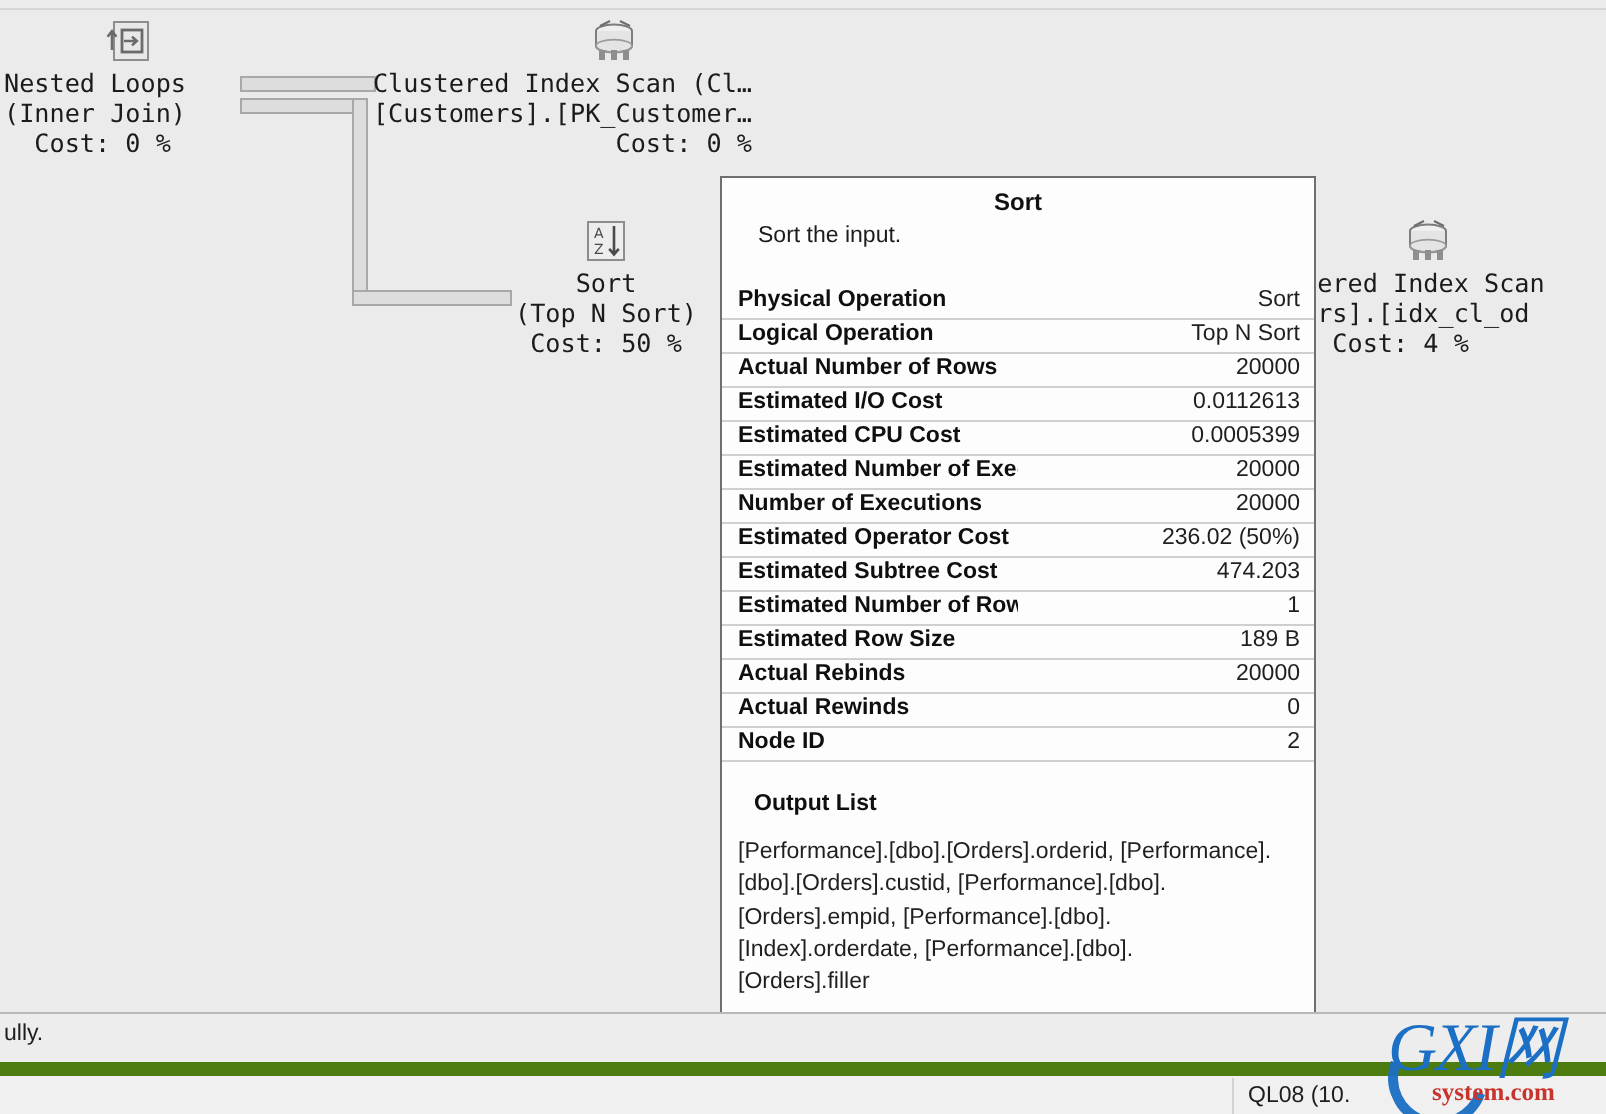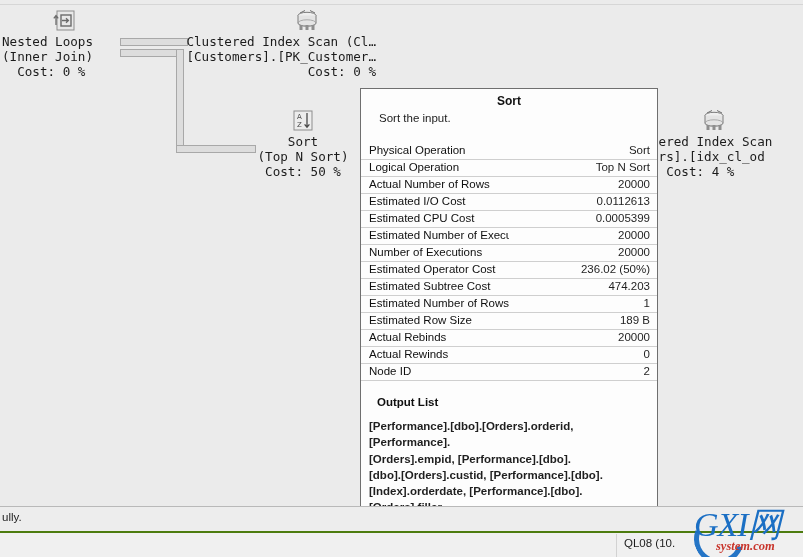--- a/index.html
+++ b/index.html
@@ -80,45 +80,45 @@
     width:100%;border-collapse:collapse;table-layout:fixed;
     margin:0;padding:0;
   }
   #tooltip .tip-table tr{height:16.6px;}
   #tooltip .tip-table td{
     border-bottom:1px solid #cfcfcf;
     font-size:11.5px;padding:0 7px 1px 8px;
     vertical-align:bottom;line-height:15px;
     white-space:nowrap;overflow:hidden;
   }
-  #tooltip .tip-table td.k{font-weight:normal;color:#0f0f0f;}
+  #tooltip .tip-table td.k{font-weight:bold;color:#0f0f0f;}
   #tooltip .tip-table td.v{text-align:right;color:#1f1f1f;padding-right:7px;}
   #tooltip .tip-sec{
     margin-top:13px;padding:0 8px 0 8px;
   }
   #tooltip .tip-sec h4{
     margin:8px;font-size:11.5px;font-weight:bold;color:#0f0f0f;line-height:16px;
   }
   #tooltip .tip-sec p{
-    margin:0;font-size:11.5px;line-height:16.2px;color:#1f1f1f;font-weight:bold;
+    margin:0;font-size:11.5px;line-height:16.2px;color:#1f1f1f;
   }
   #tooltip .tip-sec.second{margin-top:4px;}
 
   
   #results-bar{
     position:absolute;left:0;top:506px;width:803px;height:28px;
     background:#ededed;border-top:1px solid #b9b9b9;border-bottom:1px solid #b9b9b9;
     box-sizing:border-box;
   }
   #results-bar .msg{
     font-size:11.5px;color:#1d1d1d;padding:4px 0 0 2px;
   }
   #status-bar{
     position:absolute;left:0;top:531px;width:803px;height:26px;
-    background:#f0f0f0;border-top:2px solid #4d7c0f;
+    background:#f0f0f0;border-top:7px solid #4d7c0f;
     box-sizing:border-box;
   }
   #status-bar .seg{
     position:absolute;top:4px;font-size:11.5px;color:#1d1d1d;white-space:nowrap;
   }
   #status-bar .seg-server{left:624px;}
   #status-bar .divider{
     position:absolute;top:1px;width:1px;height:24px;background:#d2d2d2;
   }
 
@@ -130,21 +130,21 @@
   #watermark .wm-main{
     position:absolute;left:0;top:2px;
     font-family:"Liberation Serif", serif;
     font-weight:normal;font-style:italic;
     font-size:34px;color:#1b6fc4;letter-spacing:-1px;
     line-height:34px;white-space:nowrap;
   }
   #watermark .wm-sub{
     position:absolute;left:22px;top:33px;
     font-family:"Liberation Serif", serif;
-    font-weight:bold;font-size:12.5px;color:#c8342b;white-space:nowrap;font-style:italic;
+    font-weight:bold;font-size:12.5px;color:#c8342b;white-space:nowrap;
   }
   #watermark .wm-swoosh{
     position:absolute;left:0px;top:8px;width:40px;height:40px;
     border:5px solid #1b6fc4;border-radius:50%;
     border-top-color:transparent;border-right-color:transparent;
     transform:rotate(-25deg);opacity:.95;
   }
 </style>
 </head>
 <body>
@@ -285,22 +285,22 @@
           <td class="k">Node ID</td>
           <td class="v">2</td>
         </tr>
       </tbody>
   </table>
 
   <div class="tip-sec">
     <h4>Output List</h4>
     <div id="tip-output-lines">
         <p>[Performance].[dbo].[Orders].orderid, [Performance].</p>
+        <p>[dbo].[Orders].custid, [Performance].[dbo].</p>
         <p>[Orders].empid, [Performance].[dbo].</p>
-        <p>[dbo].[Orders].custid, [Performance].[dbo].</p>
         <p>[Index].orderdate, [Performance].[dbo].</p>
         <p>[Orders].filler</p>
       </div>
   </div>
 
   <div class="tip-sec second">
     <h4>Output By</h4>
     <div id="tip-orderby-lines">
         <p>[Performance].[dbo].[Orders].orderdate Descending,</p>
         <p>[Performance].[dbo].[Orders].orderid Descending</p>

